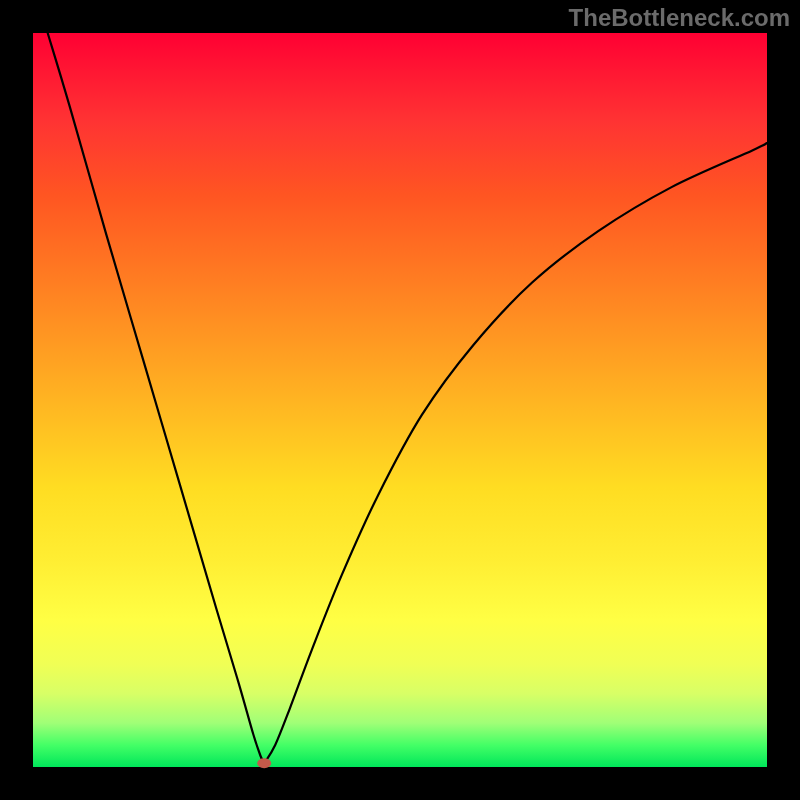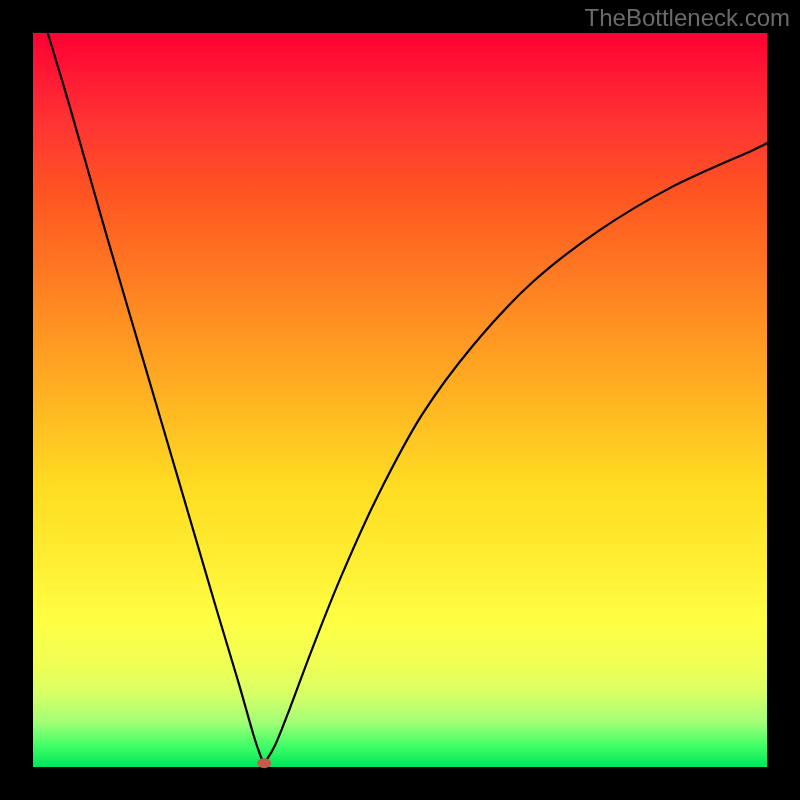--- a/index.html
+++ b/index.html
@@ -49,21 +49,21 @@
     width: 734px;
     height: 734px;
     overflow: visible;
   }
   .watermark {
     position: absolute;
     top: 4px;
     right: 10px;
     color: #6b6b6b;
     font-size: 24px;
-    font-weight: 400;
+    font-weight: 700;
     letter-spacing: 0px;
     user-select: none;
   }
 </style>
 </head>
 <body>
 
 <div class="frame">
   <div class="plot">
     <svg class="curve" viewBox="0 0 734 734" preserveAspectRatio="none">

